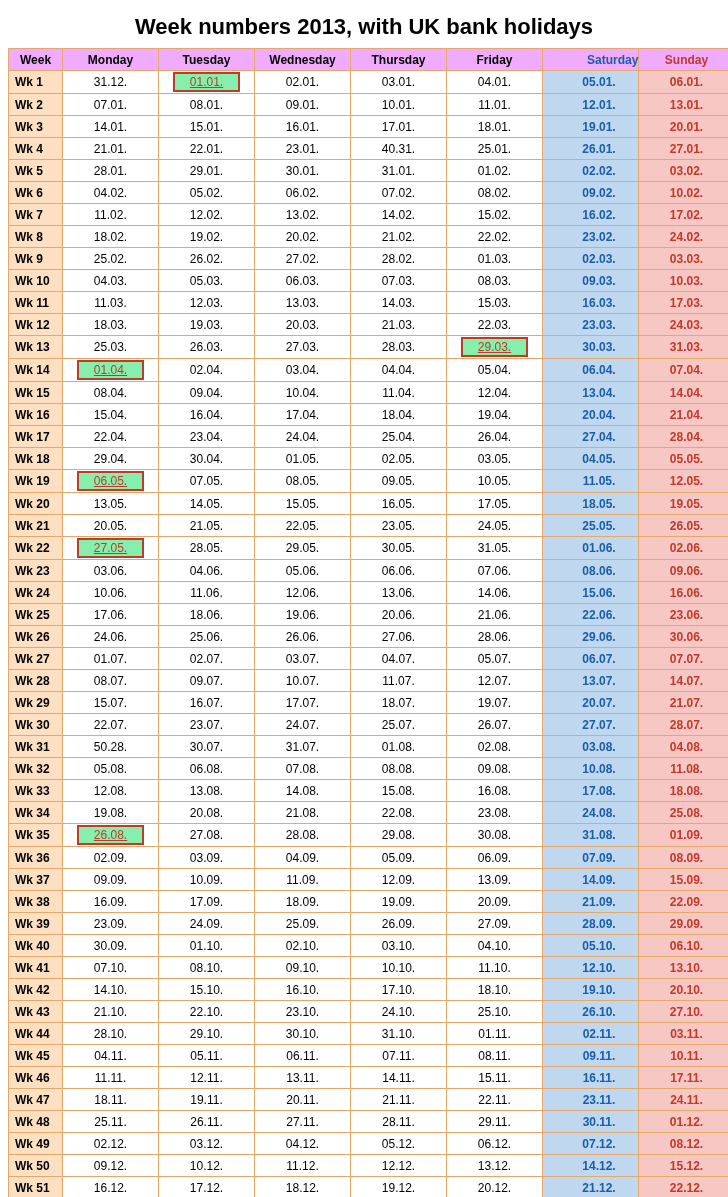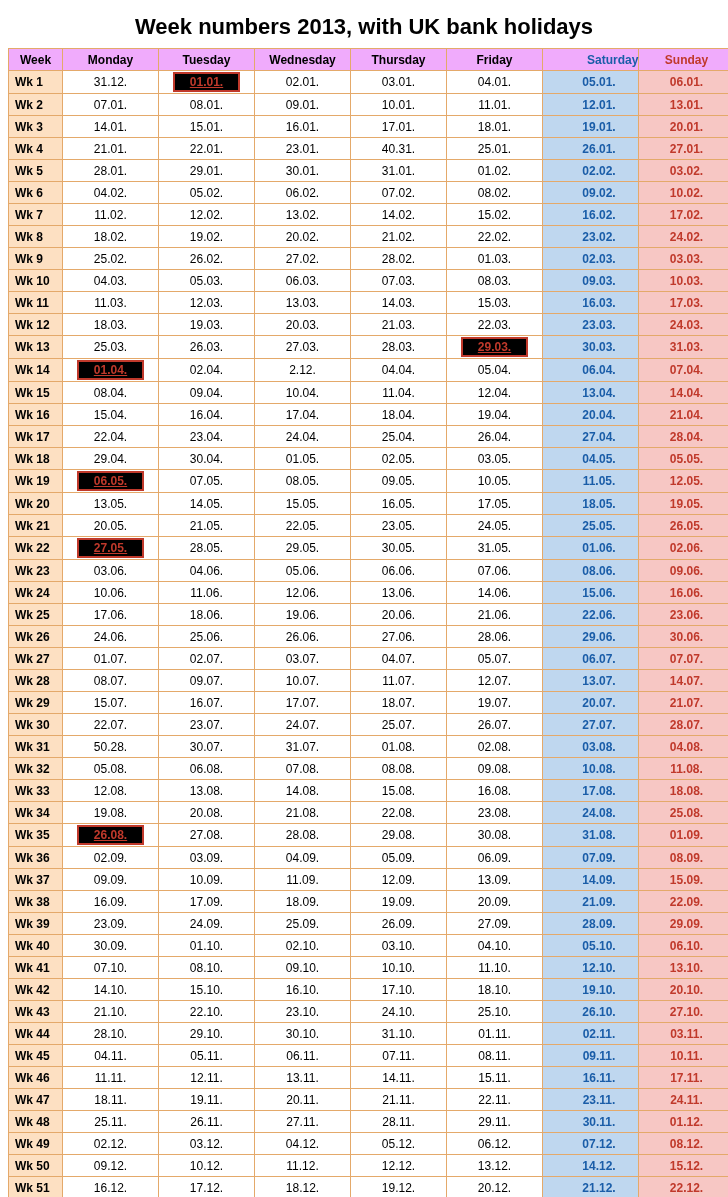--- a/index.html
+++ b/index.html
@@ -52,24 +52,24 @@
     color: #c0392b;
     font-weight: bold;
   }
   td.hol {
     position: relative;
     padding: 0;
   }
   td.hol .hbox {
     display: block;
     margin: 1px 14px;
-    background: #000000;
+    background: #86efac;
     border: 2px solid #c0392b;
     color: #c0392b;
-    font-weight: bold;
+    font-weight: normal;
     text-decoration: underline;
     padding: 1px 0;
   }
   col.cwk { width: 54px; }
   col.cday { width: 96px; }
 </style>
 </head>
 <body>
 
 <div class="title">Week numbers 2013, with UK bank holidays</div>
@@ -231,21 +231,21 @@
         </td>
         <td class="sat">30.03.</td>
         <td class="sun">31.03.</td>
       </tr>
       <tr>
         <td class="wk">Wk 14</td>
         <td class="hol">
           <span class="hbox">01.04.</span>
         </td>
         <td class="day">02.04.</td>
-        <td class="day">2.12.</td>
+        <td class="day">03.04.</td>
         <td class="day">04.04.</td>
         <td class="day">05.04.</td>
         <td class="sat">06.04.</td>
         <td class="sun">07.04.</td>
       </tr>
       <tr>
         <td class="wk">Wk 15</td>
         <td class="day">08.04.</td>
         <td class="day">09.04.</td>
         <td class="day">10.04.</td>

